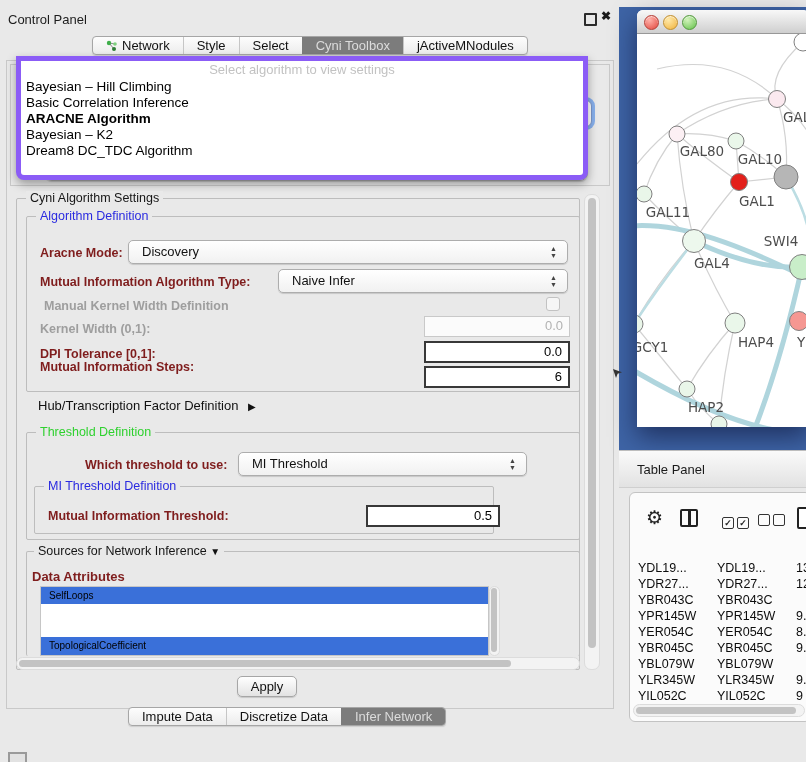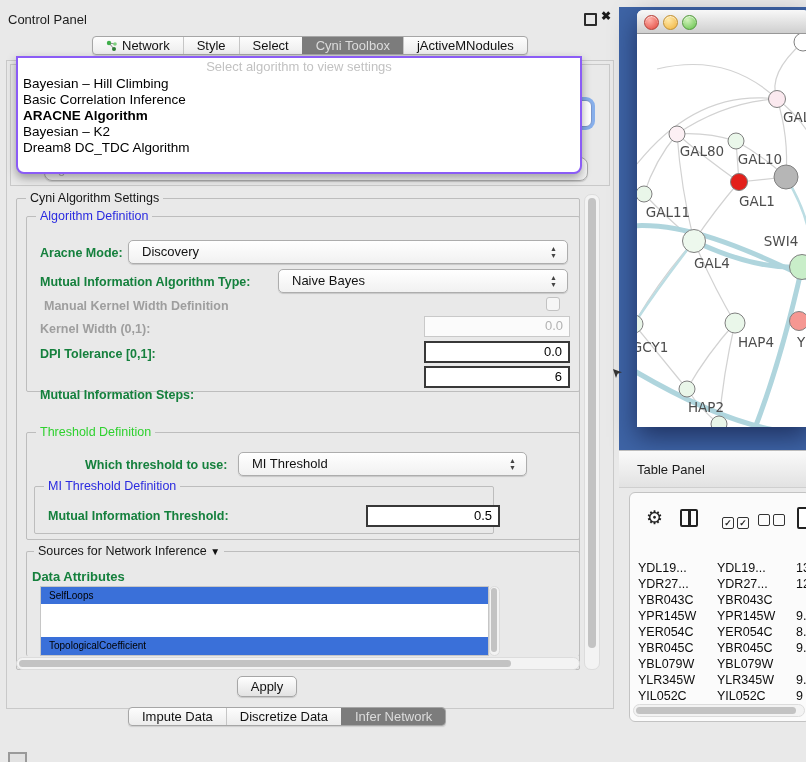--- a/index.html
+++ b/index.html
@@ -14,32 +14,32 @@
   .seg-bar{display:flex;border:1px solid #a6a6a6;border-radius:4px;overflow:hidden;
            background:linear-gradient(#fdfdfd,#ececec);height:17px;box-shadow:0 1px 1px rgba(0,0,0,.12);}
   .seg{font-size:13px;line-height:17px;padding:0 13px;color:#111;border-left:1px solid #c6c6c6;
        white-space:nowrap;display:flex;align-items:center;gap:4px;}
   .seg:first-child{border-left:none;}
   .seg.sel{background:#7c7c7c;color:#dcdcdc;border-left-color:#7c7c7c;}
   
   .panel{border:1px solid #c9c9c9;background:#e9e9e9;}
   .group{border:1px solid #bdbdbd;border-radius:2px;}
   .gtitle{position:absolute;background:#e9e9e9;padding:0 4px;font-size:12.5px;white-space:nowrap;}
-  .lbl{font-size:12.5px;font-weight:bold;color:#15803d;white-space:nowrap;}
+  .lbl{font-size:12.5px;font-weight:bold;color:#7f1d1d;white-space:nowrap;}
   .lbl.dis{color:#9e9e9e;}
   .combo{background:linear-gradient(#ffffff,#f1f1f1);border:1px solid #adadad;border-radius:5px;
          font-size:13px;line-height:22px;color:#111;padding-left:13px;box-shadow:0 1px 1px rgba(0,0,0,.15);}
   .stepper{position:absolute;right:9px;top:4px;width:9px;height:14px;font-size:7px;line-height:7px;
            color:#444;text-align:center;}
   .field{border:2px solid #383838;background:#fff;font-size:13px;line-height:18px;text-align:right;
          padding:0 6px;color:#000;}
   .field.dis{border:1px solid #c9c9c9;background:#fbfbfb;color:#b2b2b2;}
   .tri{font-size:10px;color:#111;}
   
-  .popup{background:#fff;border:2px solid #8b5cf6;border-radius:0 0 8px 8px;
+  .popup{background:#fff;border:5px solid #8b5cf6;border-radius:0 0 8px 8px;
          box-shadow:0 4px 10px rgba(0,0,0,.35);}
   .popup .ph{font-size:13px;color:#c2c2c2;text-align:center;height:18px;line-height:18px;}
   .popup .itm{font-size:13.5px;height:16px;line-height:16px;padding-left:5px;color:#000;white-space:nowrap;}
   .popup .itm.b{font-weight:bold;}
   
   .attr-list{background:#fff;border:1px solid #c6c6c6;overflow:hidden;}
   .attr-item{height:17px;line-height:17px;font-size:10px;color:#000000;padding-left:8px;}
   .sbar-v{background:#f3f3f3;border:1px solid #dcdcdc;border-radius:7px;}
   .sbar-h{background:#f3f3f3;border:1px solid #dcdcdc;border-radius:7px;}
   .thumb{background:#c3c3c3;border-radius:5px;position:absolute;}
@@ -127,36 +127,40 @@
   <div class="abs gtitle" style="left:36px;top:209px;color:#2a2ae0;">Algorithm Definition</div>
 
   <div class="abs lbl" style="left:40px;top:246px;">Aracne Mode:</div>
   <div class="abs combo" style="left:128px;top:240px;width:425px;height:22px;">
     <span>Discovery</span>
     <div class="stepper">▲<br>▼</div>
   </div>
 
   <div class="abs lbl" style="left:40px;top:275px;">Mutual Information Algorithm Type:</div>
   <div class="abs combo" style="left:278px;top:269px;width:275px;height:22px;">
-    <span>Naive Bayes</span>
+    <span>Naive Infer</span>
     <div class="stepper">▲<br>▼</div>
   </div>
 
   <div class="abs lbl dis" style="left:44px;top:299px;">Manual Kernel Width Definition</div>
   <div class="abs" style="left:546px;top:297px;width:12px;height:12px;border:1px solid #c2c2c2;border-radius:3px;background:#f6f6f6;"></div>
 
   <div class="abs lbl dis" style="left:40px;top:322px;">Kernel Width (0,1):</div>
   <div class="abs field dis" style="left:424px;top:316px;width:132px;height:19px;">0.0</div>
 
   <div class="abs lbl" style="left:40px;top:347px;">DPI Tolerance [0,1]:</div>
   <div class="abs field" style="left:424px;top:341px;width:130px;height:18px;">0.0</div>
 
-  <div class="abs lbl" style="left:40px;top:388px;">Mutual Information Steps:</div>
+  <div class="abs lbl" style="left:40px;top:360px;">Mutual Information Steps:</div>
   <div class="abs field" style="left:424px;top:366px;width:130px;height:18px;">6</div>
 
+  <div class="abs" style="left:38px;top:398px;font-size:13px;">
+    <span>Hub/Transcription Factor Definition</span>
+    <span class="tri" style="margin-left:6px;">▶</span>
+  </div>
 
   <div class="abs group" style="left:26px;top:432px;width:552px;height:106px;"></div>
   <div class="abs gtitle" style="left:36px;top:425px;color:#2fd12f;">Threshold Definition</div>
 
   <div class="abs lbl" style="left:85px;top:458px;">Which threshold to use:</div>
   <div class="abs combo" style="left:238px;top:452px;width:274px;height:22px;">
     <span>MI Threshold</span>
     <div class="stepper">▲<br>▼</div>
   </div>
 

